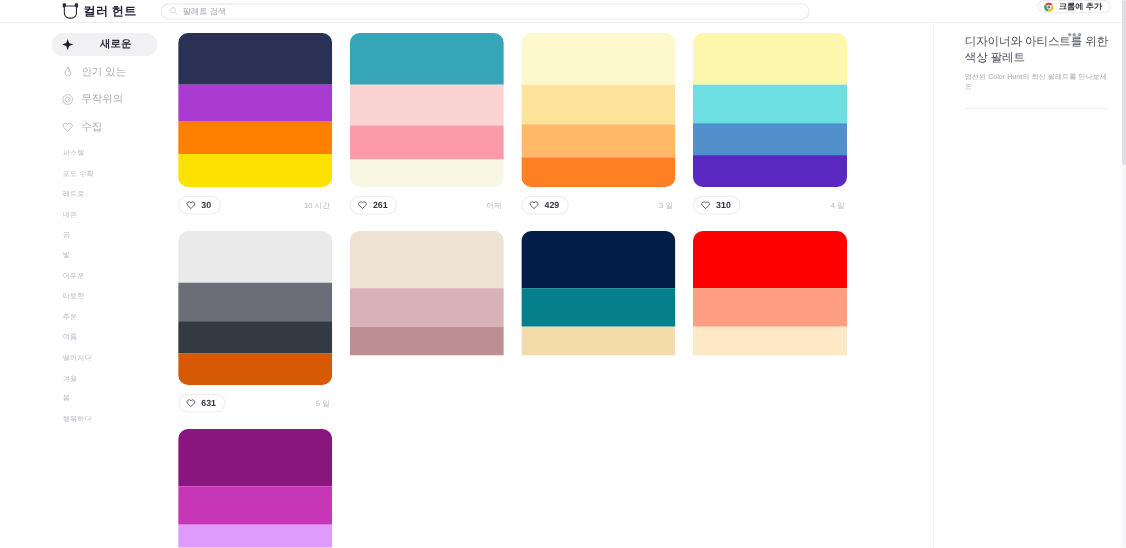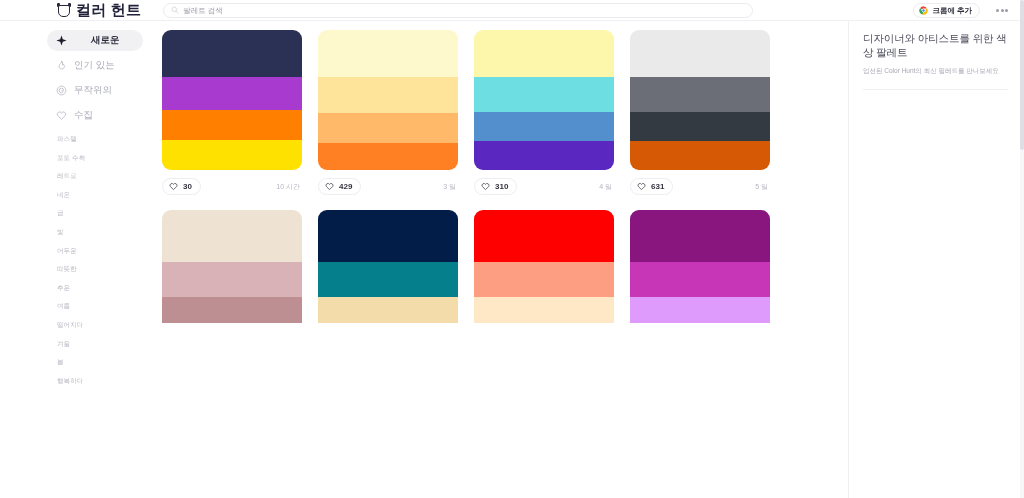--- a/index.html
+++ b/index.html
@@ -30,42 +30,42 @@
     border-radius: 2px 2px 5px 5px;
     overflow: hidden; background:#fff;
   }
   .logo-stripe { width: 100%; }
   .logo-ear {
     position: absolute; top: 0px; width: 3px; height: 4px;
     background: #2a2a3c; border-radius: 1px;
   }
   .logo-ear.l { left: 0px; }
   .logo-ear.r { right: 0px; }
-  .brand-name { font-size: 15px; font-weight: 700; letter-spacing: .2px; color: #22223b; }
+  .brand-name { font-size: 11px; font-weight: 700; letter-spacing: .2px; color: #22223b; }
 
   .search-wrap {
     margin-left: 22px;
     width: 590px; height: 15px;
     background: #fff;
     border: 1px solid #ebebef;
     border-radius: 8px;
     display: flex; align-items: center; gap: 4px;
     padding: 0 7px;
   }
   .search-ico { width: 8px; height: 8px; flex: 0 0 auto; opacity: .45; }
   .search-input {
     border: none; outline: none; background: transparent;
     font-family: inherit; font-size: 7.5px; color: #8a8a9a; width: 100%;
     padding: 0;
   }
   .search-input::placeholder { color: #9d9dab; }
 
   .topbar-right {
     position: absolute; right: 0; top: 0; height: 21px;
-    display: flex; align-items: center; gap: 14px; padding-right: 14px;
+    display: flex; align-items: center; gap: 14px; padding-right: 14px; flex-direction: column;
   }
   .chrome-btn {
     display: flex; align-items: center; gap: 4px;
     border: 1px solid #ececf1; border-radius: 9px;
     height: 15px; padding: 0 7px 0 5px; background: #fff; cursor: pointer;
   }
   .chrome-logo { width: 9px; height: 9px; flex: 0 0 auto; }
   .chrome-label { font-size: 7.5px; font-weight: 600; color: #31313f; white-space: nowrap; }
   .dots-btn { display:flex; align-items:center; gap:1.5px; cursor:pointer; padding: 4px 2px; }
   .dots-btn i { display:block; width:3px; height:3px; border-radius:50%; background:#9b9ba8; }
@@ -121,21 +121,21 @@
     height: 17px; padding: 0 8px 0 6px; background: #fff; cursor: pointer;
   }
   .heart-ico { width: 9px; height: 9px; flex: 0 0 auto; }
   .like-count { font-size: 8px; font-weight: 600; color: #33333f; }
   .time-label { font-size: 7px; color: #b4b4c0; padding-right: 2px; white-space: nowrap; }
 
   
   .rightpanel {
     width: 176px; flex: 0 0 176px;
     border-left: 1px solid #f0f0f2;
-    padding: 10px 16px 0 14px;
+    padding: 10px 16px 0 28px;
     background: #fff;
   }
   .promo-title {
     font-size: 10.5px; line-height: 14px; font-weight: 500;
     color: #4a4a5a; letter-spacing: -.1px;
   }
   .promo-sub {
     margin-top: 7px;
     font-size: 6.5px; line-height: 9px; color: #a6a6b3;
   }
@@ -271,20 +271,37 @@
                 <svg class="heart-ico" viewBox="0 0 16 16">
                   <path d="M8 13.6 L2.3 7.9 A3.15 3.15 0 0 1 8 4.2 A3.15 3.15 0 0 1 13.7 7.9 Z" fill="none" stroke="#3a3a48" stroke-width="1.3" stroke-linejoin="round"></path>
                 </svg>
                 <span class="like-count">30</span>
               </div>
               <span class="time-label">10 시간</span>
             </div>
           </div>
           <div class="card">
             <div class="swatches">
+              <div class="swatch" style="background: rgb(54, 165, 183); height: 33.5%;"></div>
+              <div class="swatch" style="background: rgb(251, 211, 211); height: 26.5%;"></div>
+              <div class="swatch" style="background: rgb(251, 154, 168); height: 22%;"></div>
+              <div class="swatch" style="background: rgb(247, 247, 228); height: 18%;"></div>
+            </div>
+            <div class="card-meta">
+              <div class="like-pill">
+                <svg class="heart-ico" viewBox="0 0 16 16">
+                  <path d="M8 13.6 L2.3 7.9 A3.15 3.15 0 0 1 8 4.2 A3.15 3.15 0 0 1 13.7 7.9 Z" fill="none" stroke="#3a3a48" stroke-width="1.3" stroke-linejoin="round"></path>
+                </svg>
+                <span class="like-count">261</span>
+              </div>
+              <span class="time-label">어제</span>
+            </div>
+          </div>
+          <div class="card">
+            <div class="swatches">
               <div class="swatch" style="background: rgb(253, 249, 205); height: 33.5%;"></div>
               <div class="swatch" style="background: rgb(253, 228, 154); height: 25.5%;"></div>
               <div class="swatch" style="background: rgb(255, 185, 104); height: 22%;"></div>
               <div class="swatch" style="background: rgb(255, 128, 34); height: 19%;"></div>
             </div>
             <div class="card-meta">
               <div class="like-pill">
                 <svg class="heart-ico" viewBox="0 0 16 16">
                   <path d="M8 13.6 L2.3 7.9 A3.15 3.15 0 0 1 8 4.2 A3.15 3.15 0 0 1 13.7 7.9 Z" fill="none" stroke="#3a3a48" stroke-width="1.3" stroke-linejoin="round"></path>
                 </svg>

